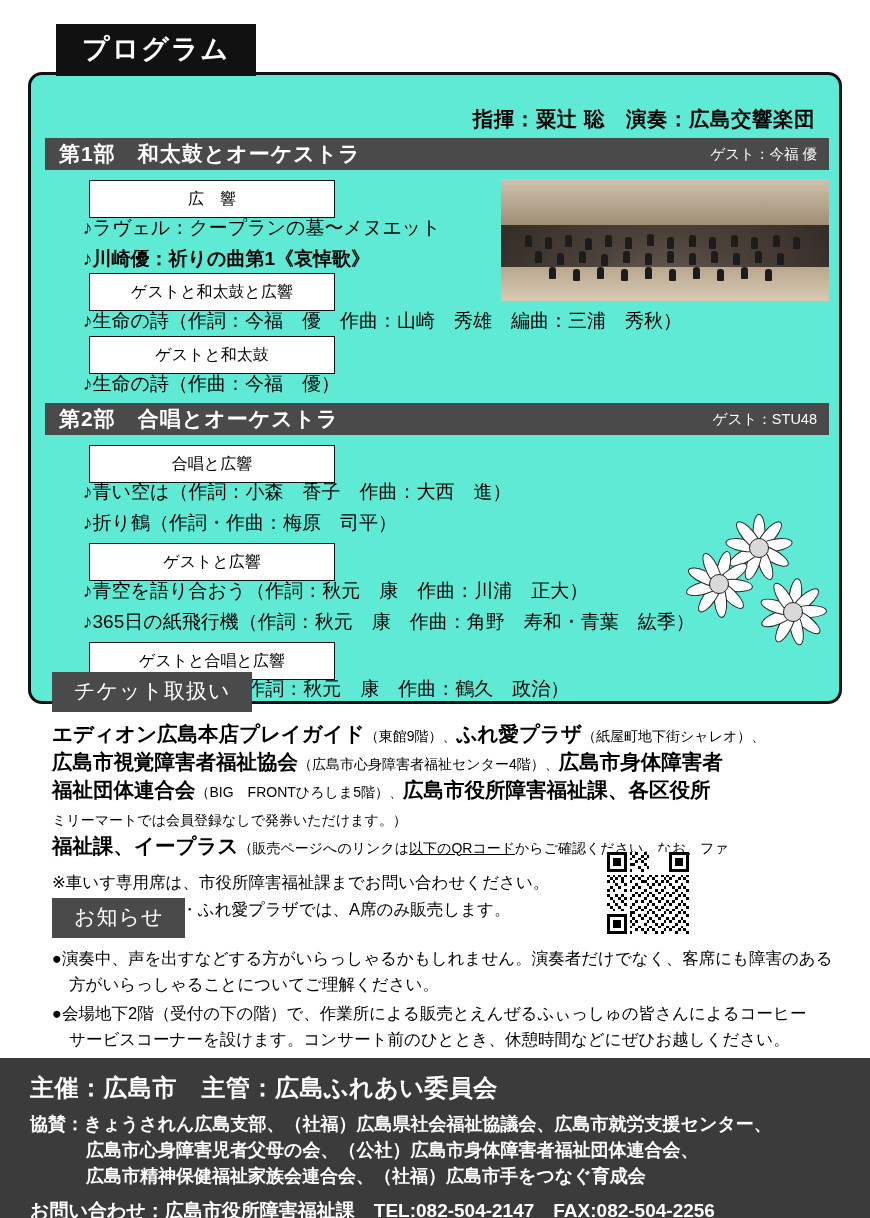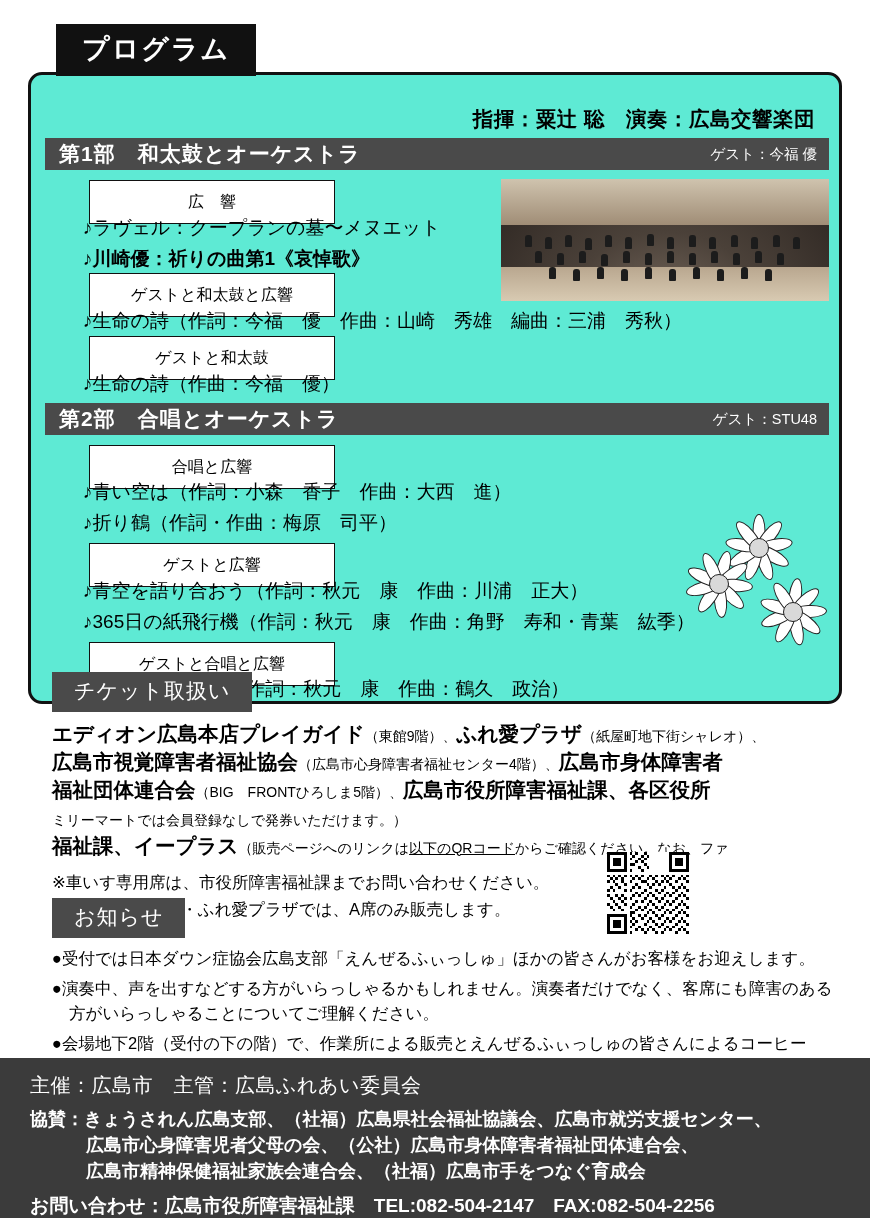--- a/index.html
+++ b/index.html
@@ -55,21 +55,21 @@
     justify-content: space-between;
     padding: 0 12px 0 14px;
   }
   .part-bar .ptitle { font-size: 21px; font-weight: bold; letter-spacing: 1px; }
   .part-bar .pguest { font-size: 14.5px; }
 
   
   .sublabel {
     position: absolute;
     border: 1px solid #111;
-    height: 44px;
+    height: 38px;
     display: flex;
     align-items: center;
     justify-content: center;
     font-size: 16px;
     background: #fff;
   }
   .sublabel.w { width: 246px; }
 
   .tline {
     position: absolute;
@@ -149,21 +149,21 @@
 
   
   .footer {
     position: absolute;
     left: 0; bottom: 0;
     width: 870px; height: 160px;
     background: #3b3b3b;
     color: #fff;
     padding: 14px 30px;
   }
-  .footer .l1 { font-size: 20px; font-weight: normal; letter-spacing: 0.5px; }
+  .footer .l1 { font-size: 24px; font-weight: bold; letter-spacing: 0.5px; }
   .footer .l2 { font-size: 18px; font-weight: bold; margin-top: 7px; line-height: 1.45; }
   .footer .l2 .ind { display: block; padding-left: 56px; }
   .footer .l3 { font-size: 19px; font-weight: bold; margin-top: 9px; }
 </style>
 </head>
 <body>
 
 <div class="page">
 
   <div class="program-panel">
@@ -520,23 +520,20 @@
           <rect x="24" y="28" width="1" height="1"></rect>
           <rect x="28" y="28" width="1" height="1"></rect>
       </g>
     </svg>
   </div>
 
   <div class="info-sec">
     <div class="sec-tab">お知らせ</div>
     <div class="info-body">
       <p>
-        <span>●受付では日本ダウン症協会広島支部「えんぜるふぃっしゅ」ほかの皆さんがお客様をお迎えします。</span>
-      </p>
-      <p>
         <span>●演奏中、声を出すなどする方がいらっしゃるかもしれません。演奏者だけでなく、客席にも障害のある</span>
         <span class="ind">方がいらっしゃることについてご理解ください。</span>
       </p>
       <p>
         <span>●会場地下2階（受付の下の階）で、作業所による販売とえんぜるふぃっしゅの皆さんによるコーヒー</span>
         <span class="ind">サービスコーナーを設けます。コンサート前のひととき、休憩時間などにぜひお越しください。</span>
       </p>
     </div>
   </div>
 

